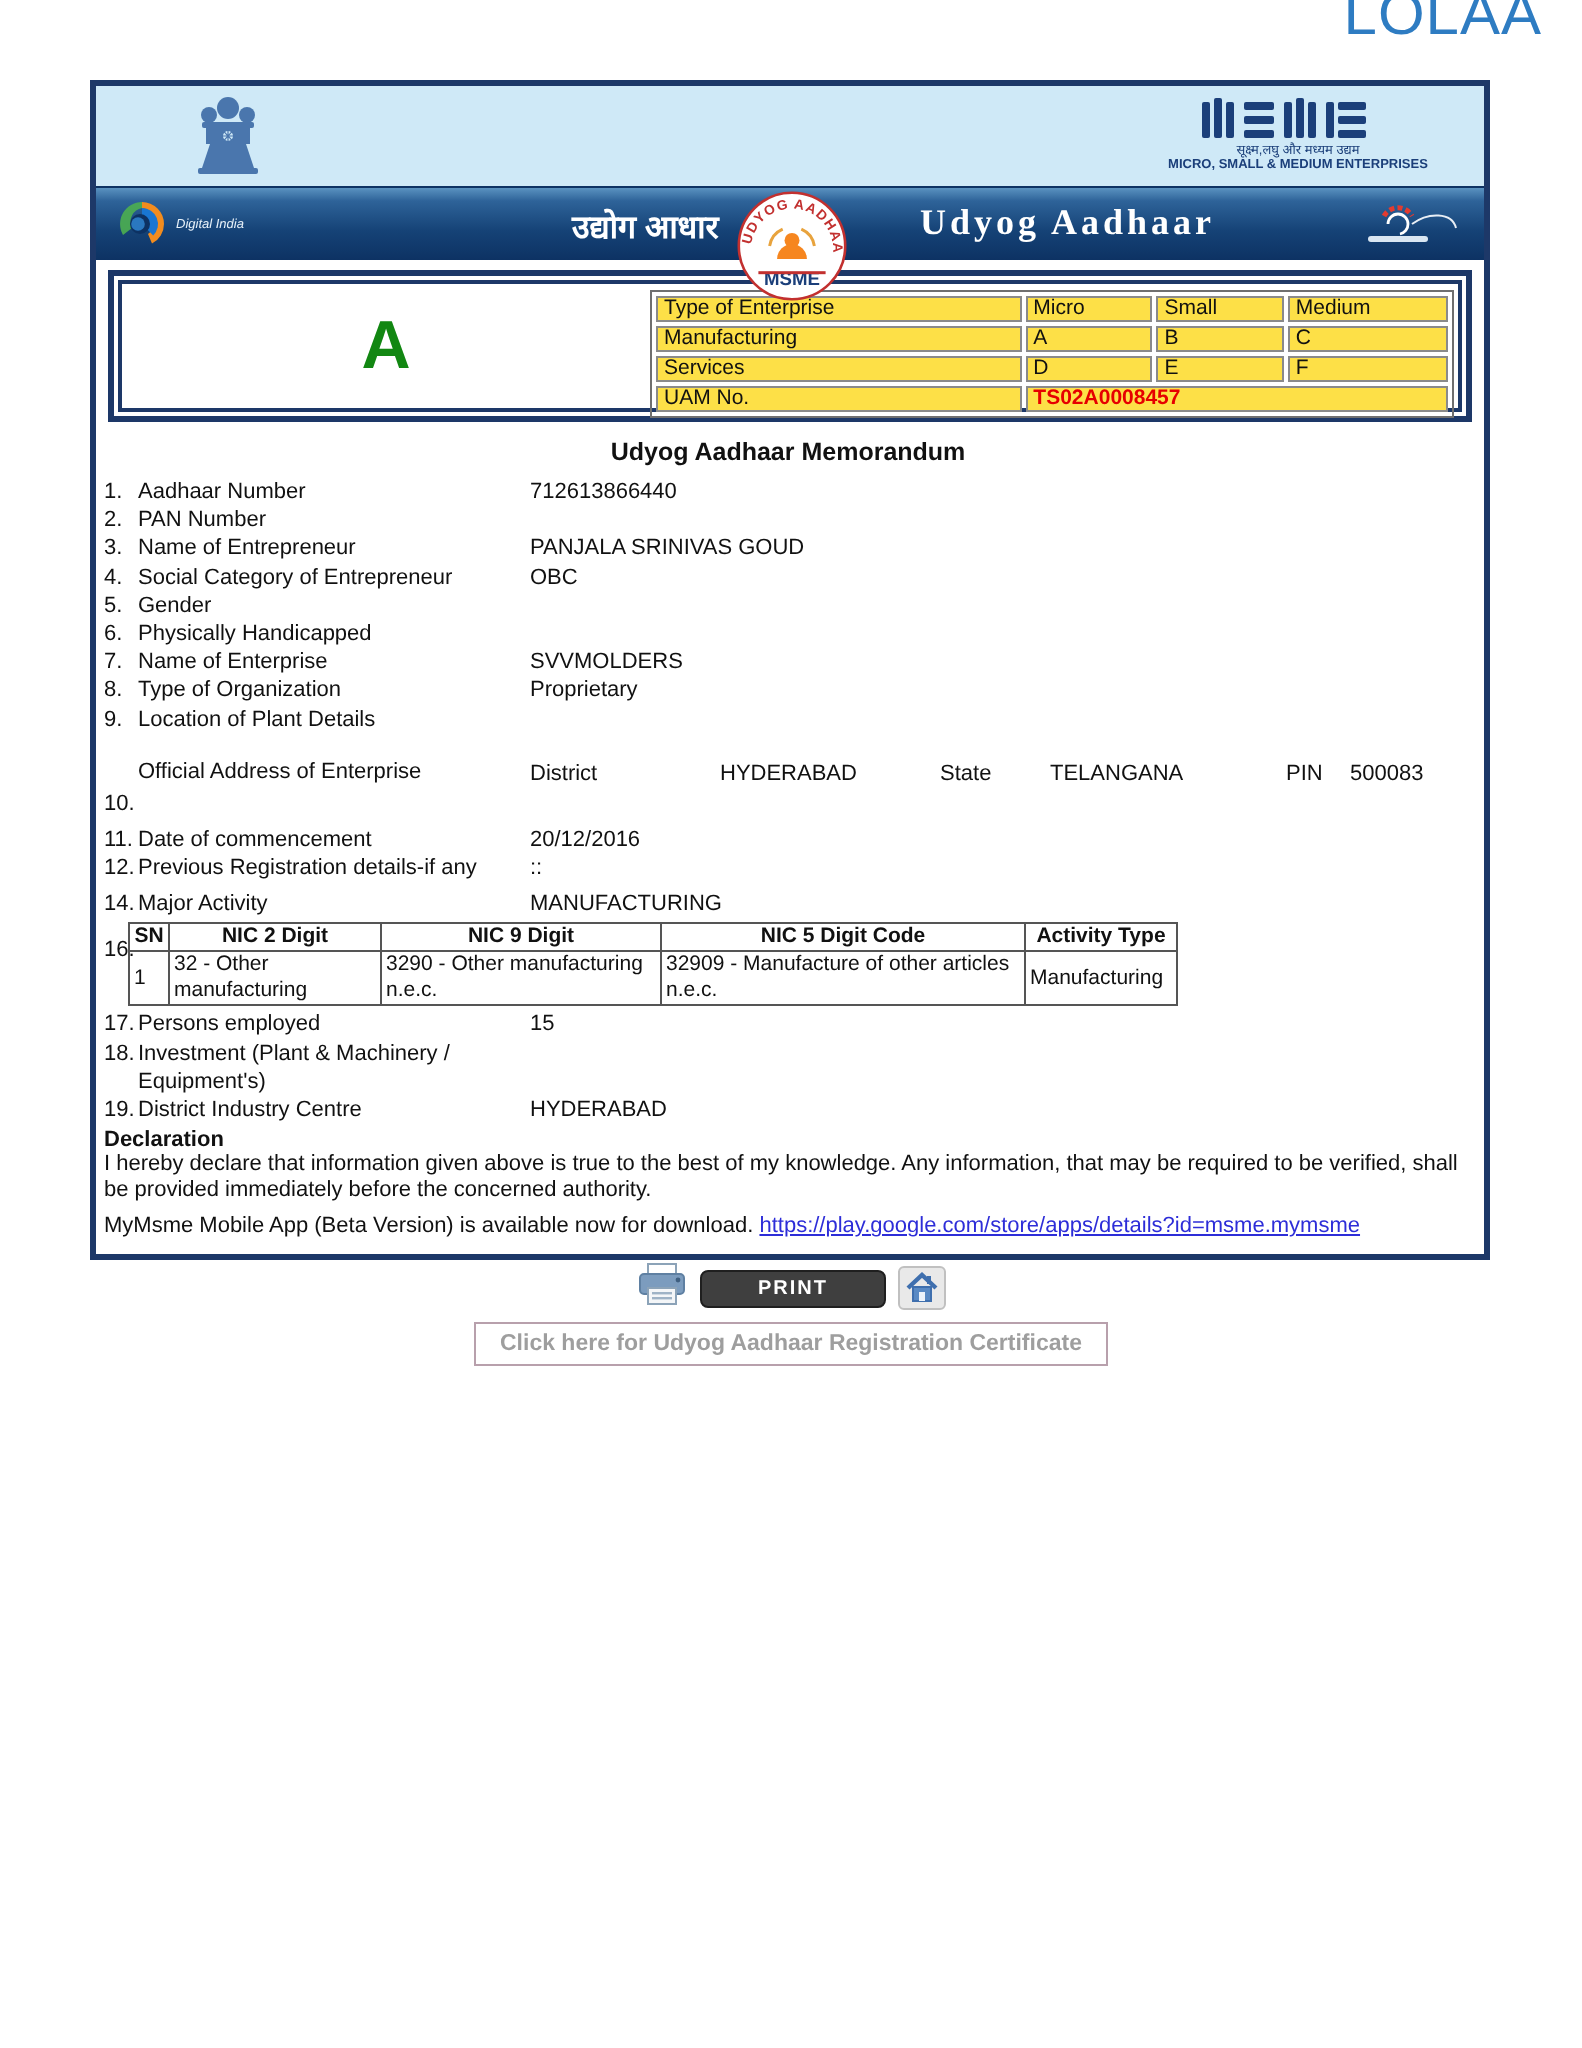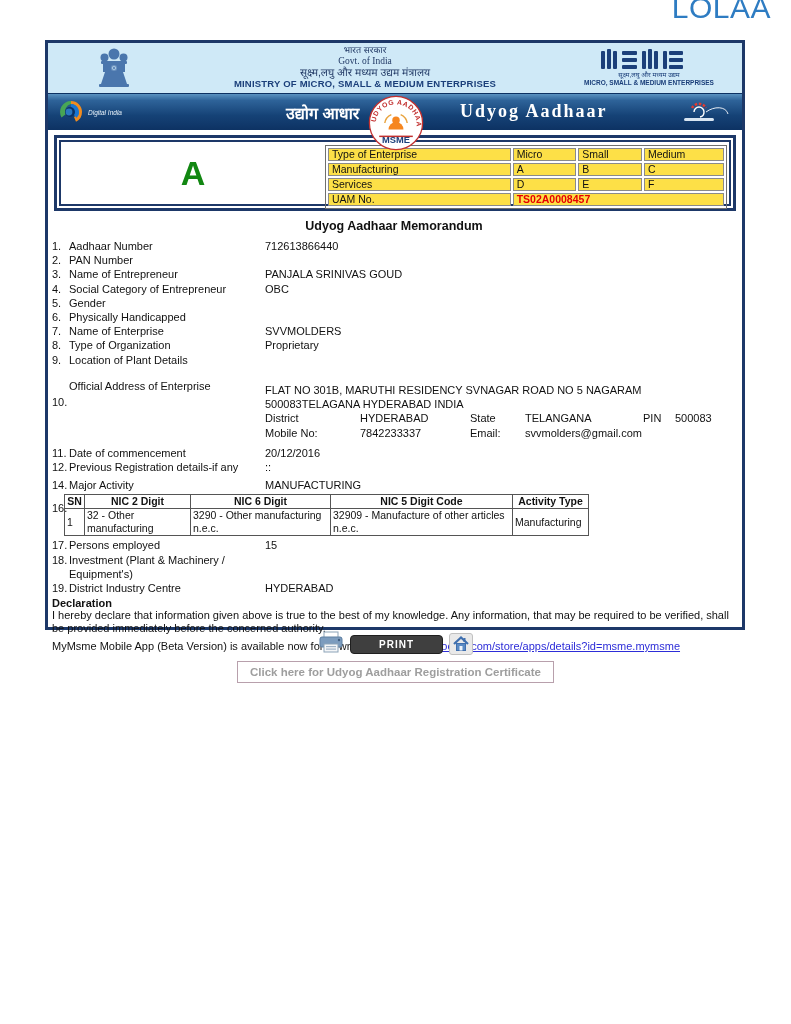--- a/index.html
+++ b/index.html
@@ -120,26 +120,20 @@
           <rect x="5" y="15" width="26" height="3" rx="1"></rect>
           <rect x="7" y="18" width="22" height="8"></rect>
           <path d="M9,26 L27,26 L31,38 L5,38 Z"></path>
           <rect x="3" y="38" width="30" height="3" rx="1"></rect>
         </g>
         <circle cx="18" cy="22" r="3" fill="#cfe9f7"></circle>
         <circle cx="18" cy="22" r="2.9" fill="none" stroke="#4a76ad" stroke-width="0.8"></circle>
         <path d="M18,19.1 v5.8 M15.1,22 h5.8 M16,19.8 l4,4.4 M20,19.8 l-4,4.4" stroke="#4a76ad" stroke-width="0.6"></path>
       </svg>
     </span>
-    <div class="ministry">
-      <div class="h1">भारत सरकार</div>
-      <div class="h2">Govt. of India</div>
-      <div class="h3">सूक्ष्म,लघु और मध्यम उद्यम मंत्रालय</div>
-      <div class="h4">MINISTRY OF MICRO, SMALL &amp; MEDIUM ENTERPRISES</div>
-    </div>
     <div class="msme-logo">
       <div class="bars">
         <svg width="96" height="20" viewBox="0 0 96 20" fill="#1b3f7a">
           <rect x="0" y="2" width="4" height="18" rx="1"></rect>
             <rect x="6" y="0" width="4" height="20" rx="1"></rect>
             <rect x="12" y="2" width="4" height="18" rx="1"></rect>
           <rect x="21" y="2" width="15" height="4" rx="1"></rect>
             <rect x="21" y="9" width="15" height="4" rx="1"></rect>
             <rect x="21" y="16" width="15" height="4" rx="1"></rect>
           <rect x="41" y="2" width="4" height="18" rx="1"></rect>
@@ -281,35 +275,28 @@
         <span class="value"></span>
       </div>
 
     <div class="addr-block">
       <div class="addr-left">
         <div class="indent">Official Address of Enterprise</div>
         <div style="height:4px"></div>
         <div class="num">10.</div>
       </div>
       <div class="addr-right">
-        <div class="addr-line">FLAT NO 301B, MARUTHI RESIDENCY SVNAGAR ROAD NO 5 NAGARAM 500083TELAGANA HYDERABAD INDIA</div>
         <div class="mini-row">
           <span class="mr-l1">District</span>
           <span class="mr-v1">HYDERABAD</span>
           <span class="mr-l2">State</span>
           <span class="mr-v2">TELANGANA</span>
           <span class="mr-l3">PIN</span>
           <span>500083</span>
         </div>
-        <div class="mini-row">
-          <span class="mr-l1">Mobile No:</span>
-          <span class="mr-v1">7842233337</span>
-          <span class="mr-l2">Email:</span>
-          <span>svvmolders@gmail.com</span>
-        </div>
       </div>
     </div>
 
     <div style="height:5px"></div>
     <div class="row">
         <span class="num">11.</span>
         <span class="label">Date of commencement</span>
         <span class="value">20/12/2016</span>
       </div>
     <div class="row">
@@ -326,21 +313,21 @@
         <span class="value">MANUFACTURING</span>
       </div>
 
     <div class="nic-block">
       <span class="nic-num">16.</span>
       <table class="nic">
         <tbody>
             <tr>
           <th class="nc0">SN</th>
           <th class="nc1">NIC 2 Digit</th>
-          <th class="nc2">NIC 6 Digit</th>
+          <th class="nc2">NIC 9 Digit</th>
           <th class="nc3">NIC 5 Digit Code</th>
           <th class="nc4">Activity Type</th>
         </tr>
         <tr>
           <td>1</td>
           <td>32 - Other manufacturing</td>
           <td>3290 - Other manufacturing n.e.c.</td>
           <td>32909 - Manufacture of other articles n.e.c.</td>
           <td>Manufacturing</td>
         </tr>

